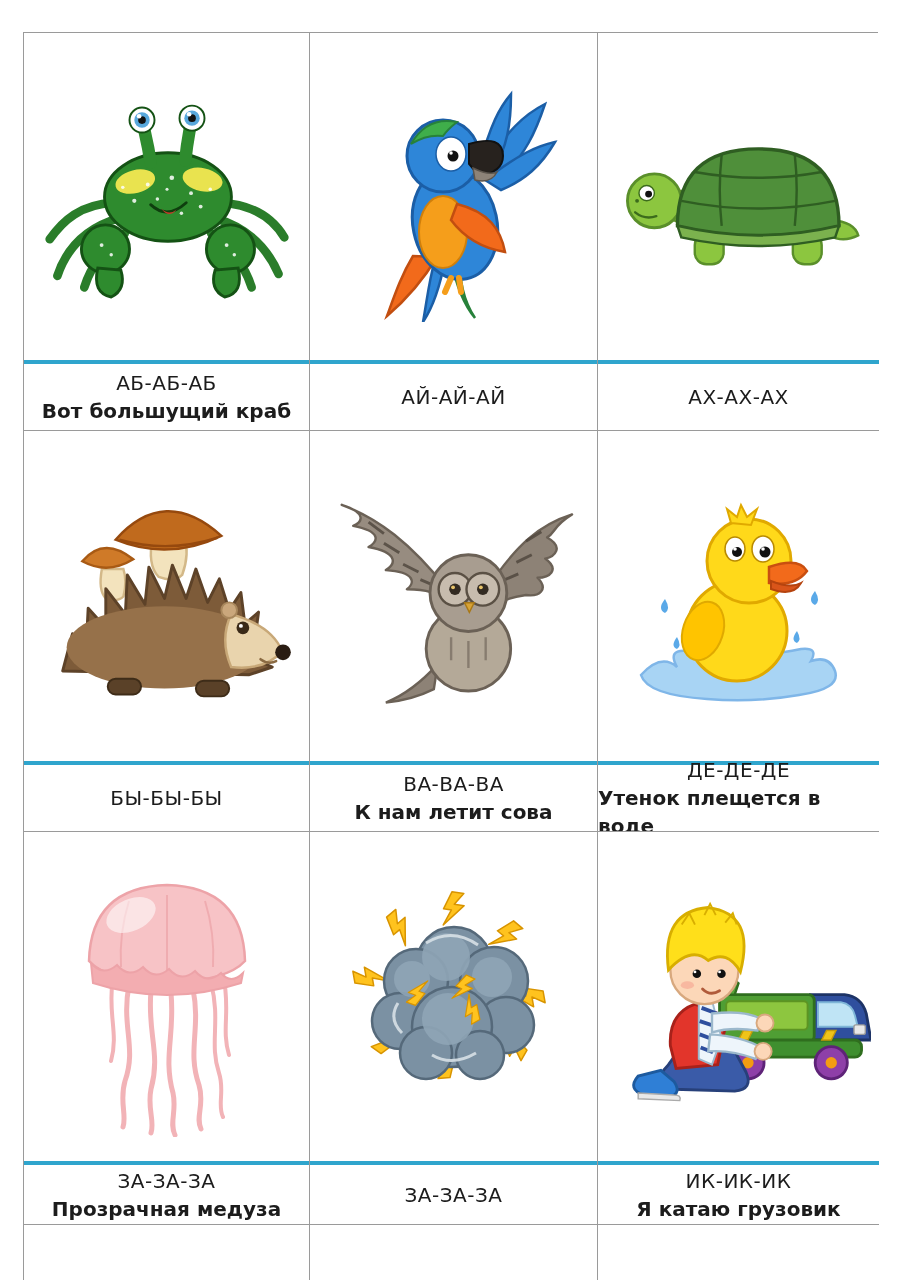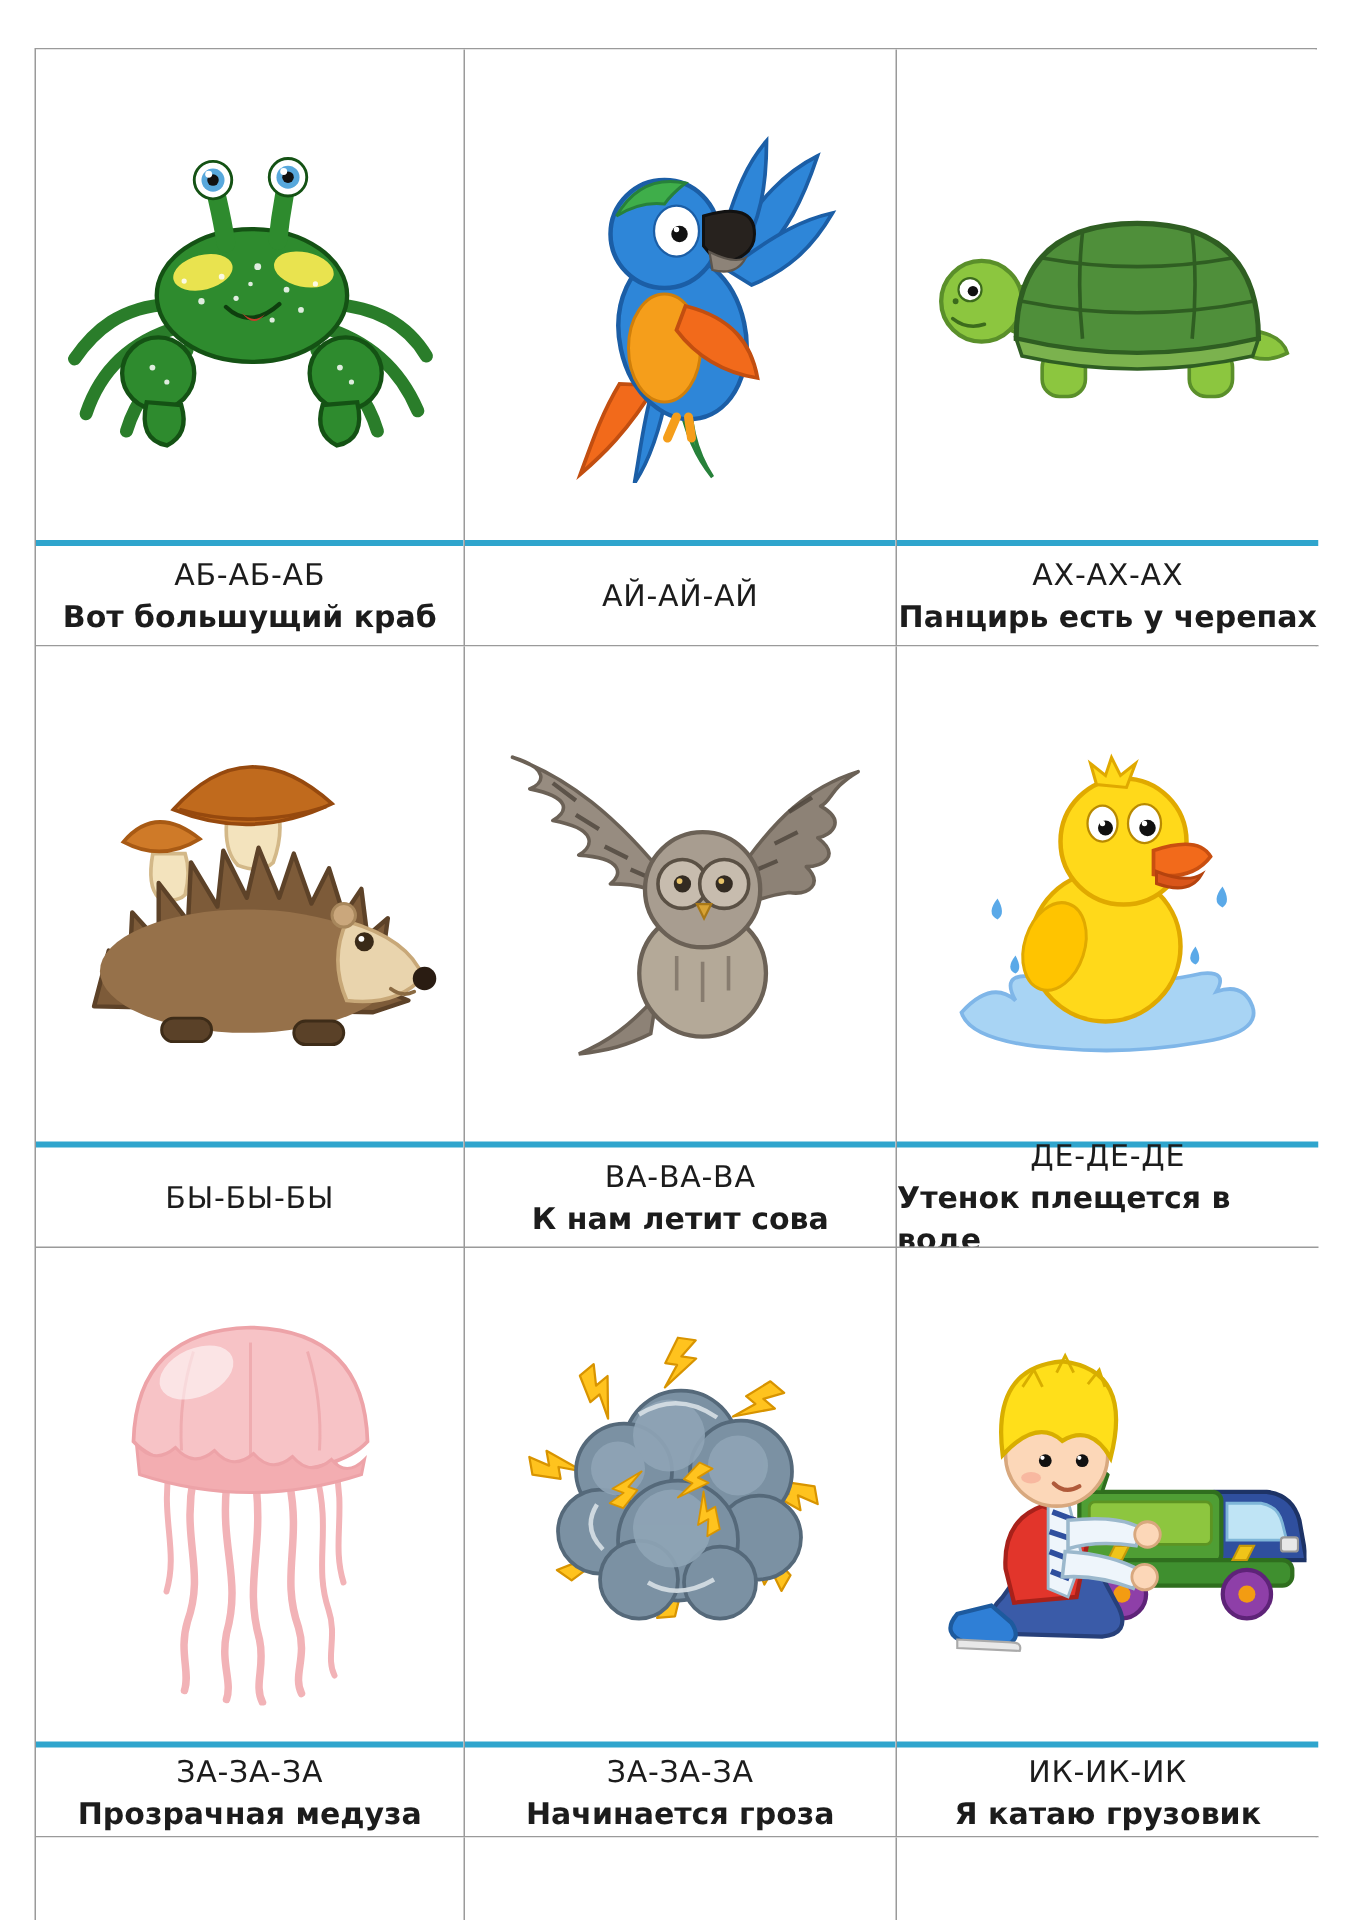--- a/index.html
+++ b/index.html
@@ -179,21 +179,20 @@
             <path d="M112,44 Q108,80 112,118"></path>
             <path d="M188,44 Q192,80 188,118"></path>
             <path d="M70,92 Q150,108 230,92"></path>
             <path d="M84,62 Q150,74 216,62"></path>
           </g>
         </svg>
       </div>
       <div class="divider"></div>
       <div class="caption">
         <div class="syl">АХ-АХ-АХ</div>
-        <div class="phr">Панцирь есть у черепах</div>
       </div>
     </div>
 
     <div class="card r2">
       <div class="art">
         <svg width="255" height="235" viewBox="0 0 260 240">
 
           <g stroke-width="2.5">
             <path d="M64,92 q-4,22 4,30 q12,4 18,-2 q4,-16 0,-28 Z" fill="#f3e3bd" stroke="#d3b888"></path>
             <path d="M44,84 Q66,58 96,82 Q70,98 44,84 Z" fill="#cf7a28" stroke="#a85a14"></path>
@@ -375,21 +374,20 @@
           <g fill="#ffc31e" stroke="#d89400" stroke-width="1.5" stroke-linejoin="round">
             <path transform="translate(128,96) rotate(25) scale(0.8)" d="M6,0 L18,0 10,12 20,12 2,34 8,18 0,18 Z"></path>
             <path transform="translate(86,130) rotate(200) scale(0.8)" d="M6,0 L18,0 10,12 20,12 2,34 8,18 0,18 Z"></path>
             <path transform="translate(150,140) rotate(150) scale(0.8)" d="M6,0 L18,0 10,12 20,12 2,34 8,18 0,18 Z"></path>
           </g>
         </svg>
       </div>
       <div class="divider"></div>
       <div class="caption">
         <div class="syl">ЗА-ЗА-ЗА</div>
-        <div class="phr">Начинается гроза</div>
       </div>
     </div>
 
     <div class="card r3">
       <div class="art">
         <svg width="265" height="235" viewBox="0 0 280 240">
 
           <g>
             <path d="M216,118 h36 q18,2 23,20 l5,28 h-64 Z" fill="#2f4f9e" stroke="#1d3366" stroke-width="3"></path>
             <path d="M224,126 h24 q12,2 15,14 l3,12 h-42 Z" fill="#bfe4f5" stroke="#7fb6d8" stroke-width="2"></path>

